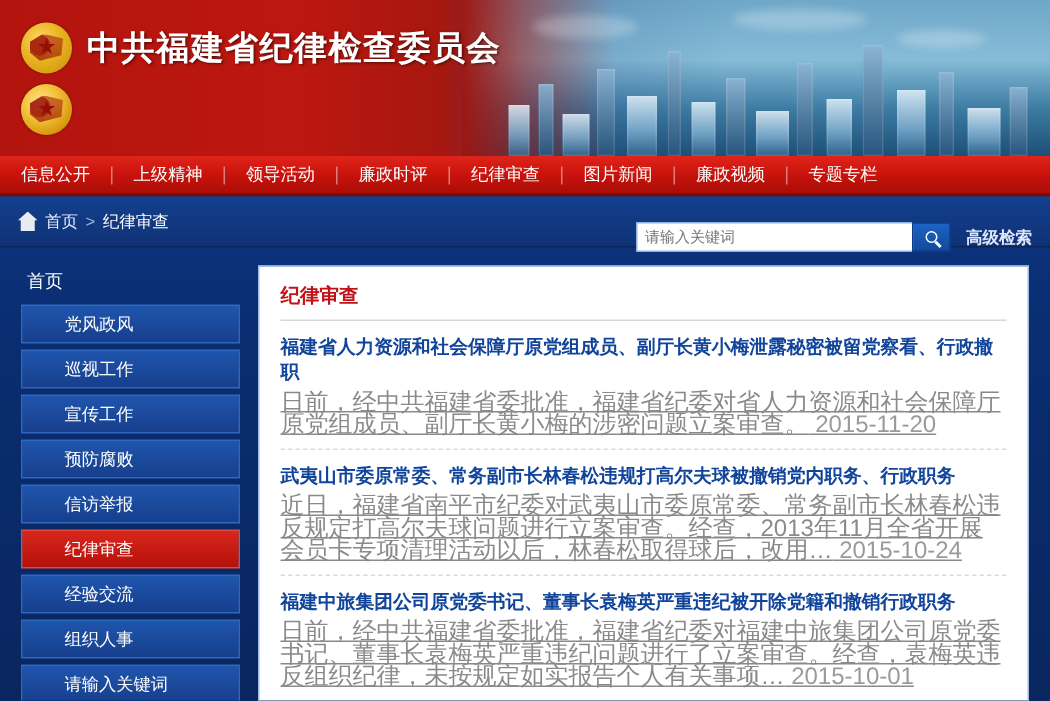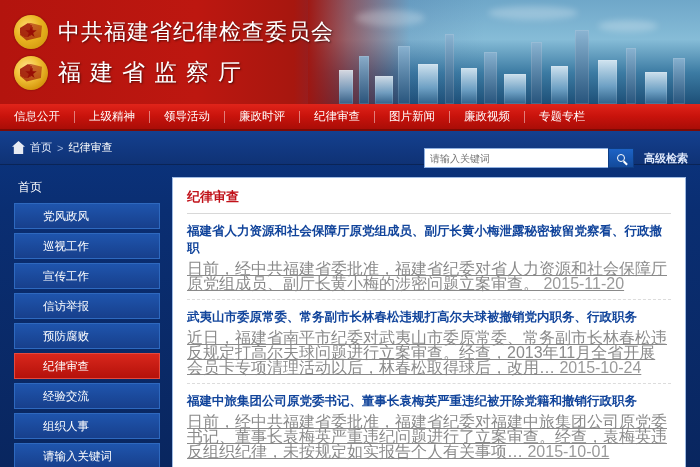--- a/index.html
+++ b/index.html
@@ -63,21 +63,21 @@
     opacity: 0.85;
   }
   .emblem .star {
     position: absolute; left: 50%; top: 50%; transform: translate(-50%,-52%);
     color: #8e0c05; font-size: 15px; line-height: 1;
   }
   .title-cn {
     margin-left: 10px;
     color: #ffffff;
     font-size: 22px;
-    font-weight: normal;
+    font-weight: bold;
     letter-spacing: 1px;
     text-shadow: 1px 1px 2px rgba(0,0,0,0.55);
     white-space: nowrap;
   }
   .title-cn.wide { letter-spacing: 9px; font-size: 23px; }
 
   
   .nav {
     height: 27px;
     background: linear-gradient(180deg, #e0241a 0%, #c9130c 48%, #a90d07 100%);
@@ -219,21 +219,20 @@
       <div class="title-row">
         <div class="emblem cpc">
             <span class="star">★</span>
           </div>
         <div class="title-cn">中共福建省纪律检查委员会</div>
       </div>
       <div class="title-row">
         <div class="emblem">
             <span class="star">★</span>
           </div>
-        <div class="title-cn wide">福建省监察厅</div>
       </div>
     </div>
   </div>
 
   <div class="nav">
     <div class="nav-item">信息公开</div>
     <div class="nav-sep"></div>
     <div class="nav-item">上级精神</div>
     <div class="nav-sep"></div>
     <div class="nav-item">领导活动</div>
@@ -272,24 +271,24 @@
       <div class="side-item">
         <span>党风政风</span>
       </div>
       <div class="side-item">
         <span>巡视工作</span>
       </div>
       <div class="side-item">
         <span>宣传工作</span>
       </div>
       <div class="side-item">
+        <span>预防腐败</span>
+      </div>
+      <div class="side-item">
         <span>信访举报</span>
-      </div>
-      <div class="side-item">
-        <span>预防腐败</span>
       </div>
       <div class="side-item active">
         <span>纪律审查</span>
       </div>
       <div class="side-item">
         <span>经验交流</span>
       </div>
       <div class="side-item">
         <span>组织人事</span>
       </div>

